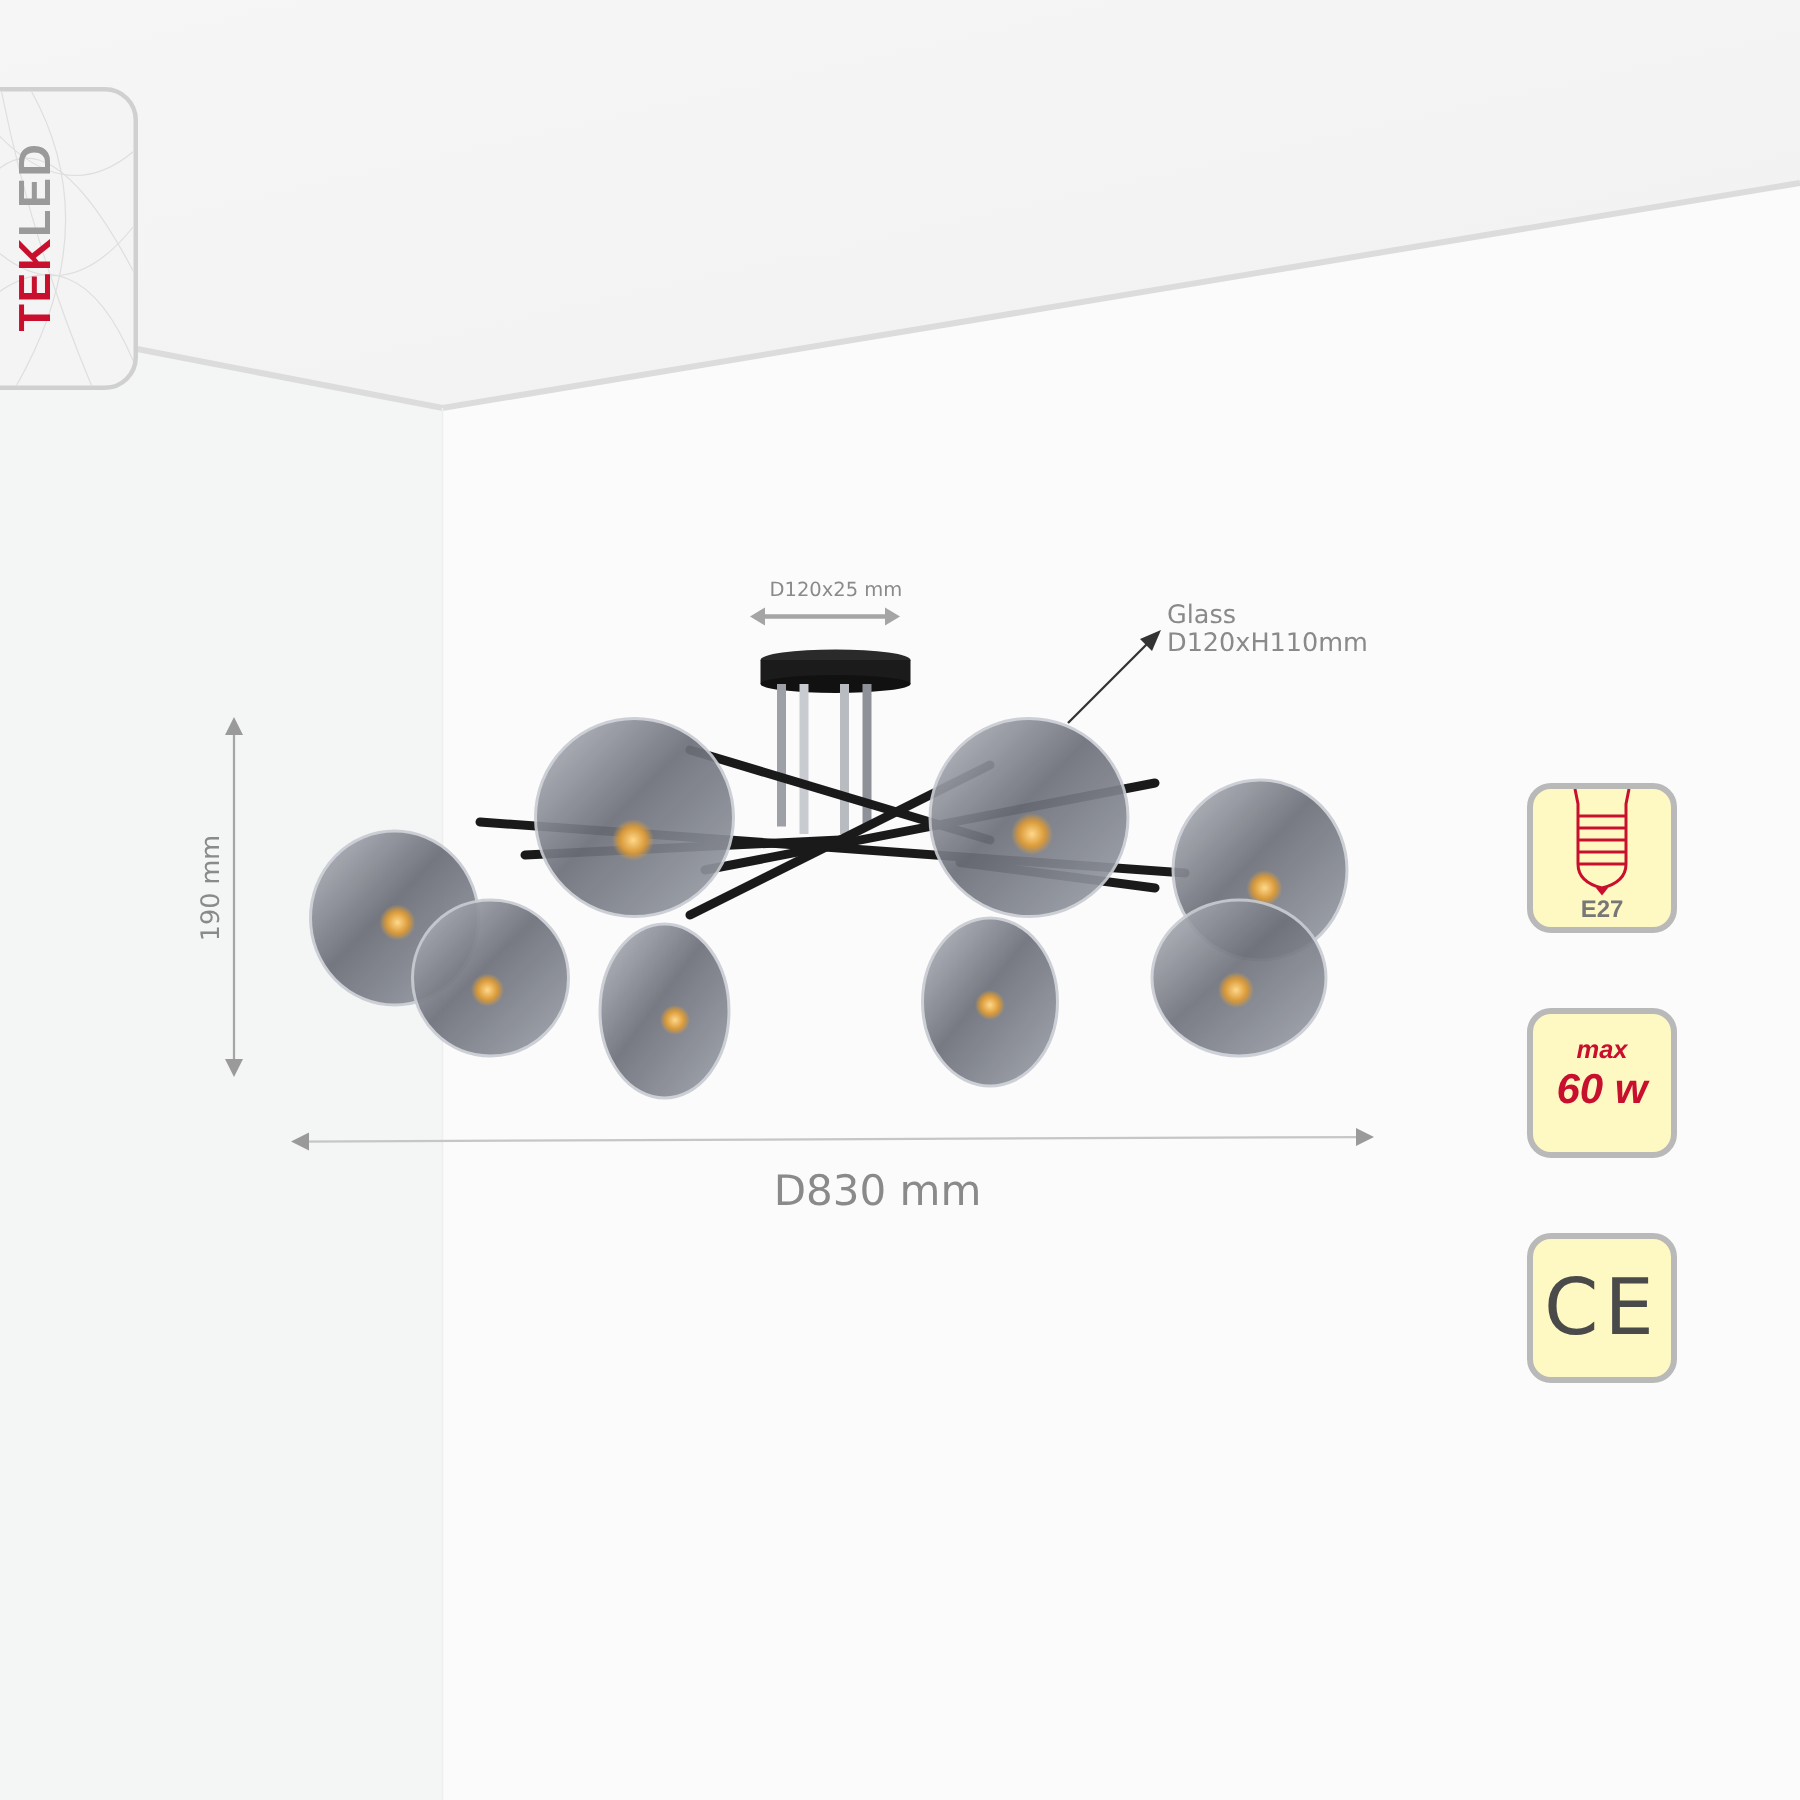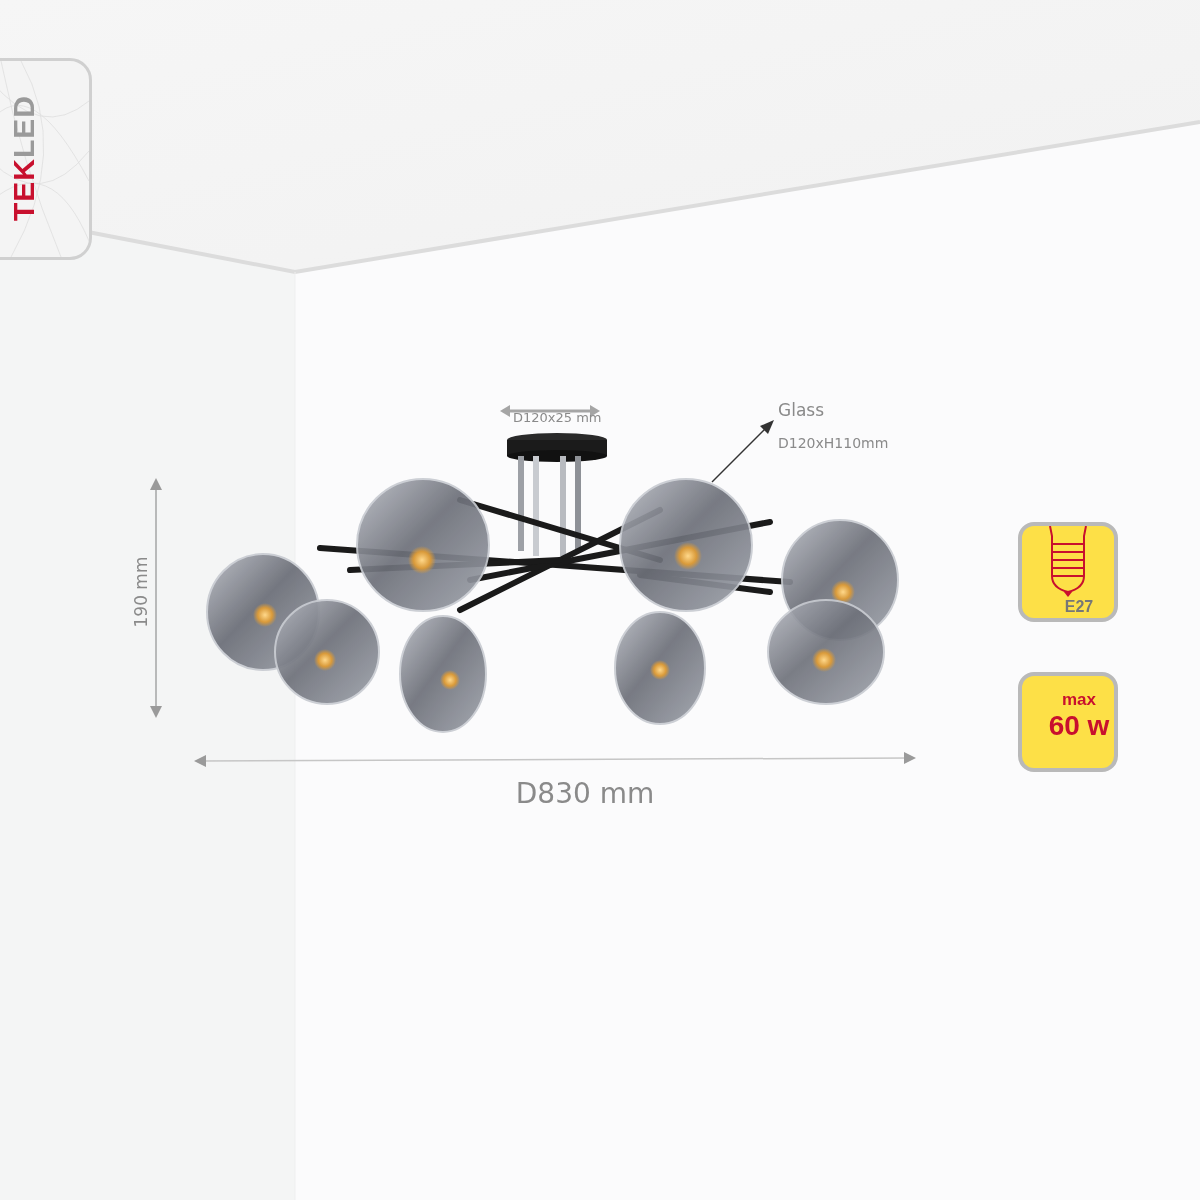--- a/index.html
+++ b/index.html
@@ -4,21 +4,21 @@
 <style>
   html,body{margin:0;padding:0;}
   body{width:1200px;height:1200px;position:relative;overflow:hidden;background:#fbfbfc;font-family:"DejaVu Sans Condensed","DejaVu Sans",sans-serif;}
   .scene{position:absolute;left:0;top:0;width:1200px;height:1200px;}
   .logo{position:absolute;left:-12px;top:58px;width:98px;height:196px;border:3px solid #d0d0d0;border-radius:0 22px 22px 0;background:#f4f4f4;overflow:hidden;}
   .logo svg{position:absolute;left:0;top:0;}
   .logo-text{position:absolute;left:20px;top:98px;transform:rotate(-90deg);transform-origin:center;white-space:nowrap;font-family:"Liberation Sans",sans-serif;font-weight:bold;font-size:30px;letter-spacing:1px;}
   .logo-tek{color:#c8102e;}
   .logo-led{color:#9a9a9a;}
   .dim-text{position:absolute;color:#8a8a8a;font-family:"DejaVu Sans",sans-serif;}
-  .badge{position:absolute;left:1018px;width:100px;height:100px;border:4px solid #b9b9b9;border-radius:16px;background:#fde047;box-sizing:border-box;padding-left:11px;}
+  .badge{position:absolute;left:1018px;width:100px;height:100px;border:4px solid #b9b9b9;border-radius:16px;background:#fef9c3;box-sizing:border-box;}
   .badge-label{position:absolute;width:100%;text-align:center;font-family:"Liberation Sans",sans-serif;font-weight:bold;}
 </style>
 </head>
 <body>
 
 <div class="scene">
 
   <svg width="1200" height="1200" style="position:absolute;left:0;top:0">
     <defs>
       <linearGradient id="ceil" x1="0" y1="0" x2="1" y2="1">
@@ -120,39 +120,42 @@
           <path d="M10,0 Q30,100 70,196"></path>
         <path d="M0,100 Q50,150 98,90"></path>
           <path d="M30,0 Q80,90 20,196"></path>
       </g>
     </svg>
     <div class="logo-text" style="left:-30px;top:80px;">
       <span class="logo-tek">TEK</span><span class="logo-led">LED</span>
     </div>
   </div>
 
-  <div class="dim-text" style="left:513px;top:386px;font-size:13px;margin-top:24px;">D120x25 mm</div>
+  <div class="dim-text" style="left:513px;top:386px;font-size:13px;">D120x25 mm</div>
   <div class="dim-text" style="left:778px;top:400px;font-size:17px;">Glass</div>
-  <div class="dim-text" style="left:778px;top:435px;font-size:14px;">D120xH110mm</div>
+  <div class="dim-text" style="left:778px;top:419px;font-size:17px;">D120xH110mm</div>
   <div class="dim-text" style="left:96px;top:582px;width:90px;text-align:center;font-size:17px;transform:rotate(-90deg);">190 mm</div>
   <div class="dim-text" style="left:500px;top:777px;width:170px;text-align:center;font-size:28px;">D830 mm</div>
 
   <div class="badge" style="top:522px;">
     <svg width="92" height="92" style="position:absolute;left:0;top:0">
       <g fill="none" stroke="#c8102e" stroke-width="2">
         <path d="M28,0 L30,10 L30,50 Q30,62 46,66 Q62,62 62,50 L62,10 L64,0"></path>
         <line x1="30" y1="18" x2="62" y2="18"></line>
         <line x1="30" y1="26" x2="62" y2="26"></line>
         <line x1="30" y1="34" x2="62" y2="34"></line>
         <line x1="30" y1="42" x2="62" y2="42"></line>
         <line x1="30" y1="50" x2="62" y2="50"></line>
       </g>
       <polygon points="42,66 50,66 46,71" fill="#c8102e"></polygon>
     </svg>
     <div class="badge-label" style="top:72px;font-size:16px;color:#777;">E27</div>
   </div>
 
-  <div class="badge" style="top:672px;">
+  <div class="badge" style="top:672px;font-style:italic;">
     <div class="badge-label" style="top:14px;font-size:17px;color:#c8102e;">max</div>
     <div class="badge-label" style="top:34px;font-size:28px;color:#c8102e;">60 w</div>
   </div>
 
+  <div class="badge" style="top:822px;">
+    <div class="badge-label" style="top:16px;font-size:52px;font-weight:normal;color:#4a4a4a;font-family:'DejaVu Sans',sans-serif;letter-spacing:4px;">CE</div>
+  </div>
 </div>
 
 </body></html>

